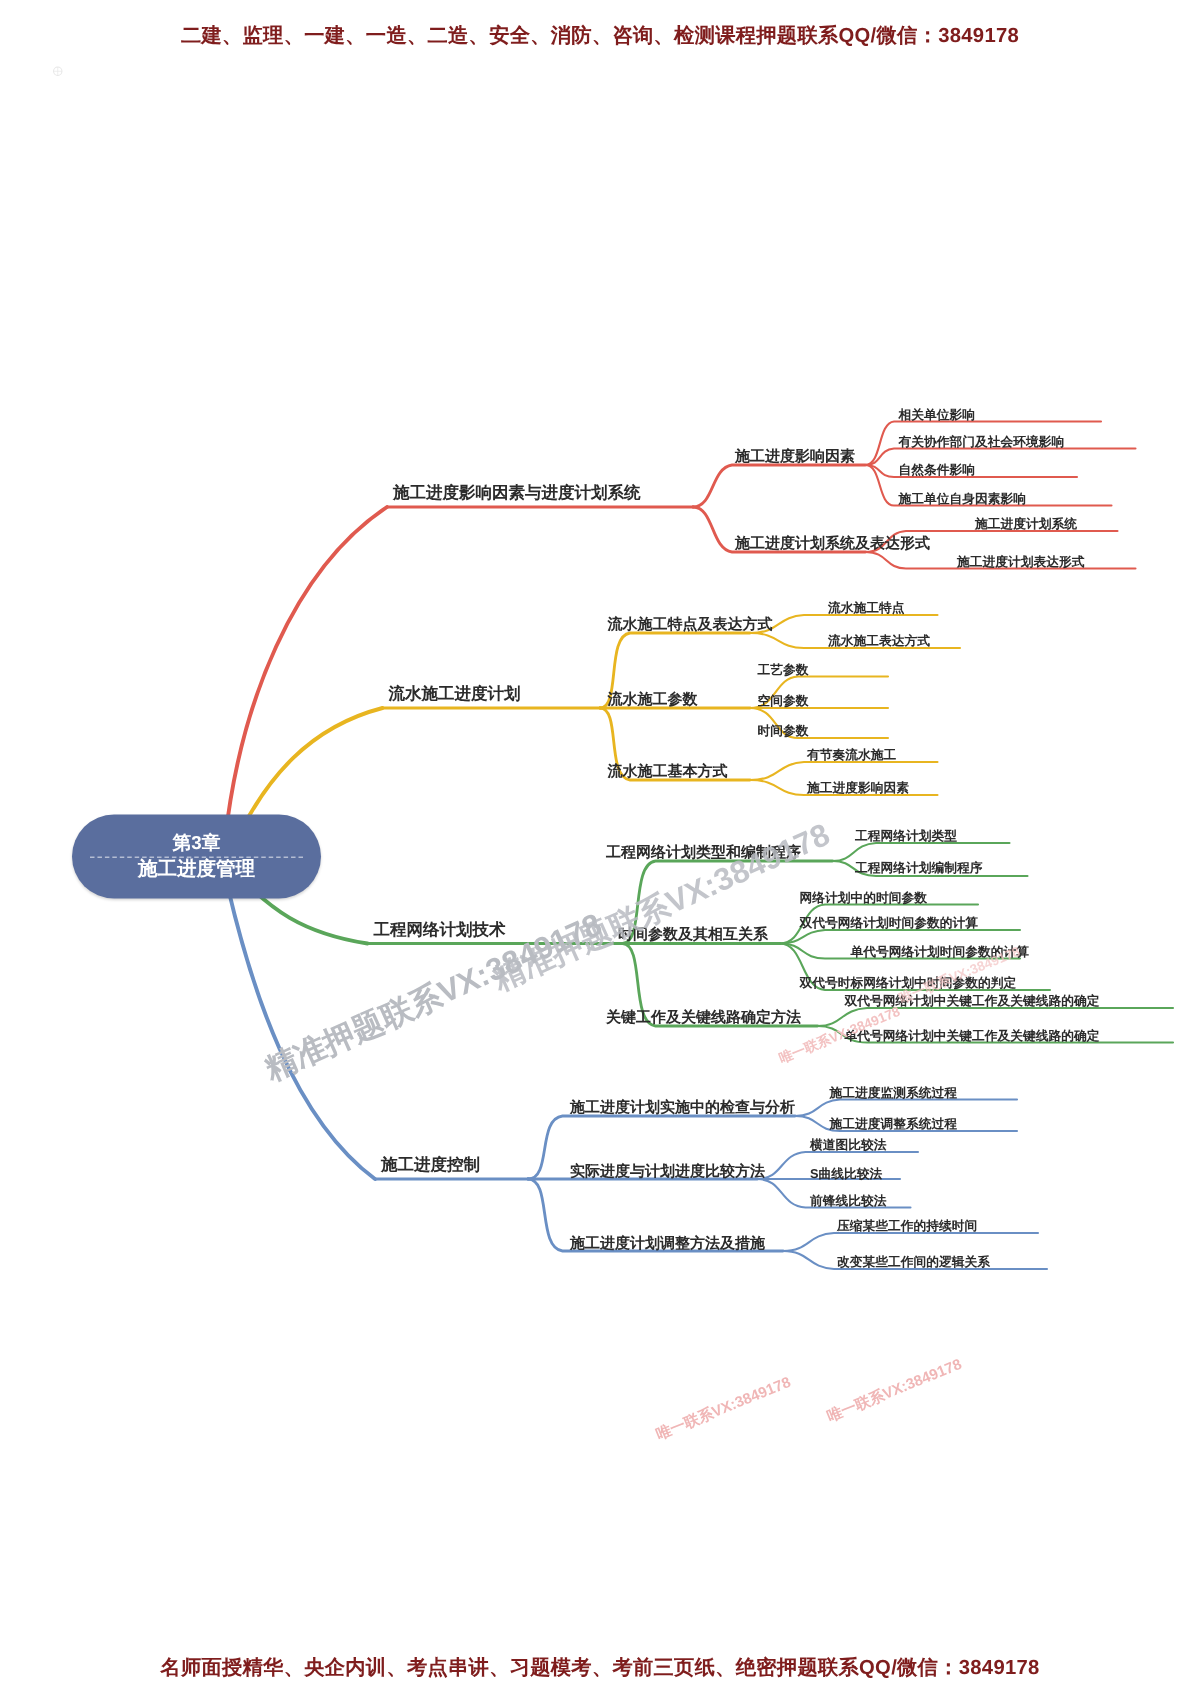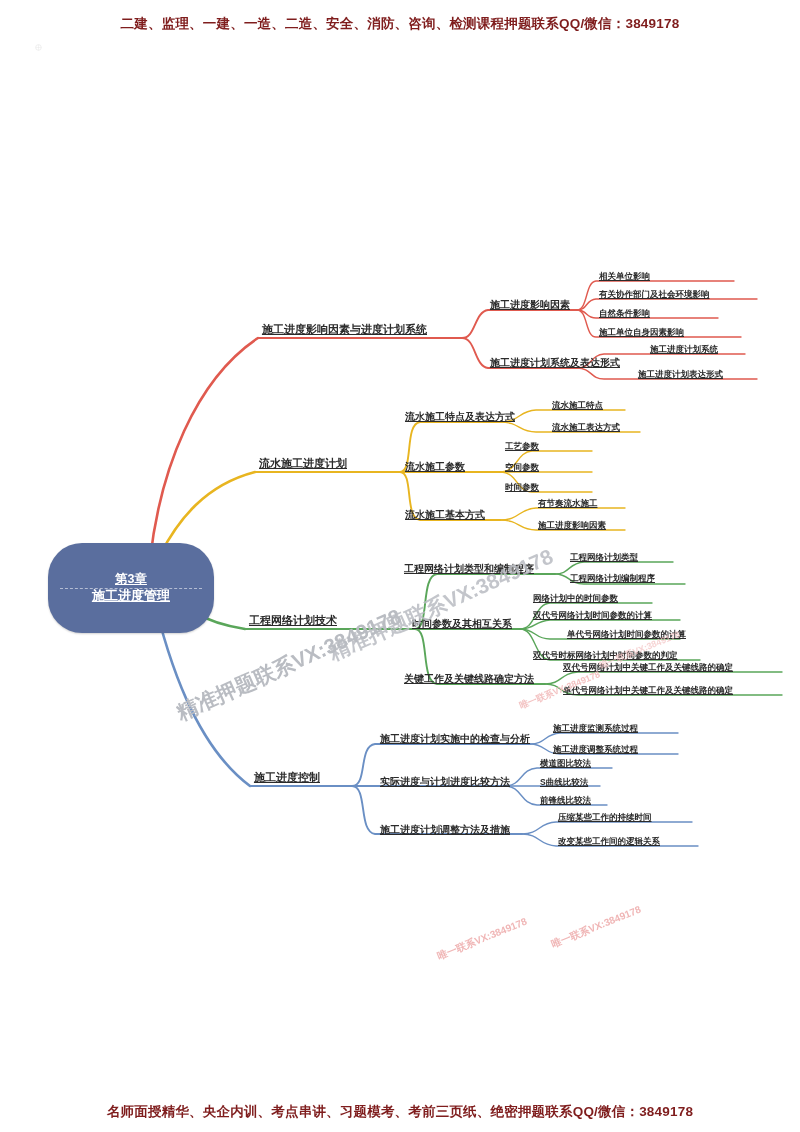--- a/index.html
+++ b/index.html
@@ -23,29 +23,28 @@
   
   #connectors{position:absolute;left:0;top:0;width:800px;height:1132px;}
 
   
   .node{
     position:absolute;
     font-weight:bold;
     color:#2b2b2b;
     white-space:nowrap;
     line-height:1.15;
-    text-decoration:underline;
   }
   .lvl1{
     background:#5a6e9e;
     color:#ffffff;
     border-radius:34px;
     text-align:center;
     font-size:12.5px;
-    padding:29px 18px;
+    padding:12px 18px;
     box-shadow:0 1px 2px rgba(0,0,0,.18);
   }
   .lvl1 .sub{display:block;font-size:13px;margin-top:3px;}
   .lvl1 .dashed{
     position:absolute;left:12px;right:12px;top:50%;
     border-top:1px dashed rgba(255,255,255,.55);
   }
   .lvl2{font-size:11px;}
   .lvl3{font-size:10px;}
   .lvl4{font-size:8.5px;}

